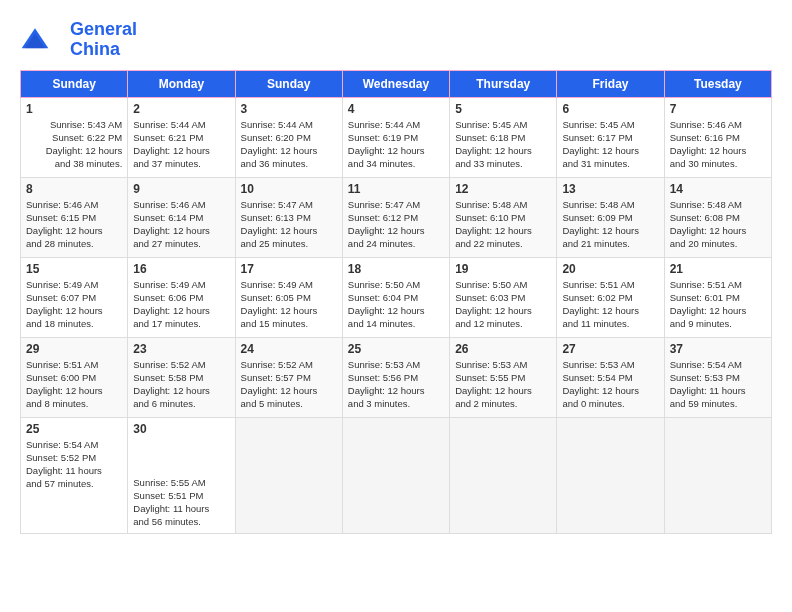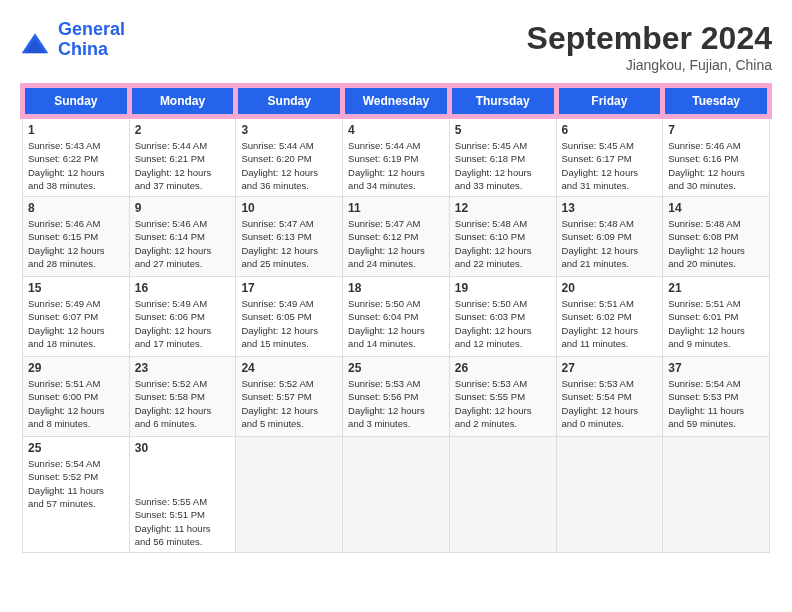--- a/index.html
+++ b/index.html
@@ -11,22 +11,22 @@
       padding: 20px;
     }
     .header {
       display: flex;
       justify-content: space-between;
       align-items: flex-start;
       margin-bottom: 10px;
     }
     .logo {
       display: flex;
-      align-items: flex-end;
-      gap: 8px;
+      align-items: center;
+      gap: 20px;
     }
     .logo-text {
       font-size: 18px;
       font-weight: bold;
       color: #333;
       line-height: 1.1;
     }
     .logo-text span { color: #2563eb; }
     .logo-icon {
       width: 30px;
@@ -47,21 +47,21 @@
       border-collapse: collapse;
       table-layout: fixed;
     }
     thead th {
       background: #2563eb;
       color: #fff;
       font-size: 12px;
       font-weight: bold;
       padding: 6px 4px;
       text-align: center;
-      border: 5px solid #f9a8d4;
+      border: 1px solid #f9a8d4;
     }
     tbody tr {
       background: #fff;
     }
     tbody tr:nth-child(even) {
       background: #f9f9f9;
     }
     tbody td {
       border: 1px solid #ddd;
       padding: 4px 5px;
@@ -89,44 +89,40 @@
 <div class="header">
   <div class="logo">
     <svg class="logo-icon" viewBox="0 0 36 36">
       <polygon points="18,4 34,28 2,28" fill="#2563eb"></polygon>
       <polygon points="18,10 30,28 6,28" fill="#1e40af" opacity="0.4"></polygon>
     </svg>
     <div class="logo-text">
       <div><span>General</span></div>
       <div style="color:#2563eb">China</div>
     </div>
-  </div>
-  <div class="title-block">
-    <div class="month-title">September 2024</div>
-    <div class="subtitle">Jiangkou, Fujian, China</div>
   </div>
 </div>
 
 <table>
   <thead>
     <tr>
       <th>Sunday</th>
       <th>Monday</th>
       <th>Sunday</th>
       <th>Wednesday</th>
       <th>Thursday</th>
       <th>Friday</th>
       <th>Tuesday</th>
     </tr>
   </thead>
   <tbody id="calendar-body">
   <tr>
         <td>
           <span class="day-num">1</span>
-          <div class="day-info" style="white-space: pre-line;">Sunrise: 5:43 AM
+          <div class="day-info" style="white-space: pre-line; text-align: right;">Sunrise: 5:43 AM
 Sunset: 6:22 PM
 Daylight: 12 hours
 and 38 minutes.</div>
         </td>
         <td>
           <span class="day-num">2</span>
           <div class="day-info" style="white-space: pre-line;">Sunrise: 5:44 AM
 Sunset: 6:21 PM
 Daylight: 12 hours
 and 37 minutes.</div>

